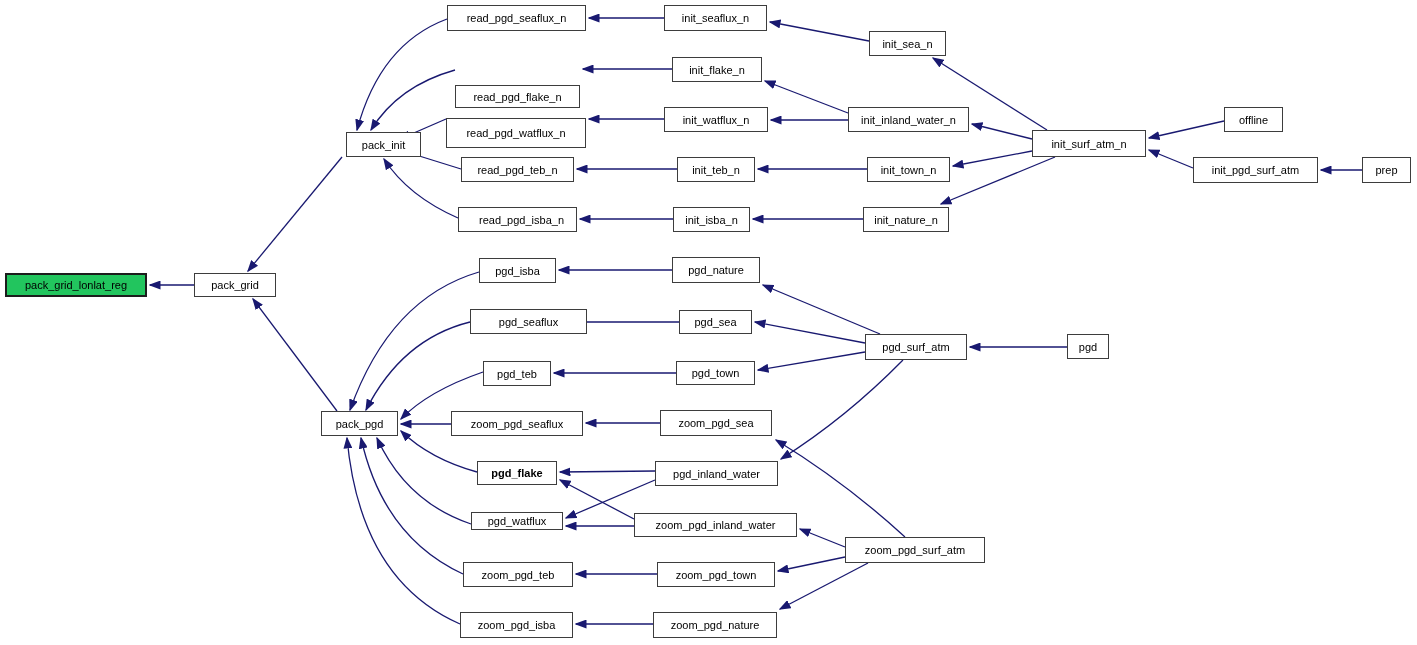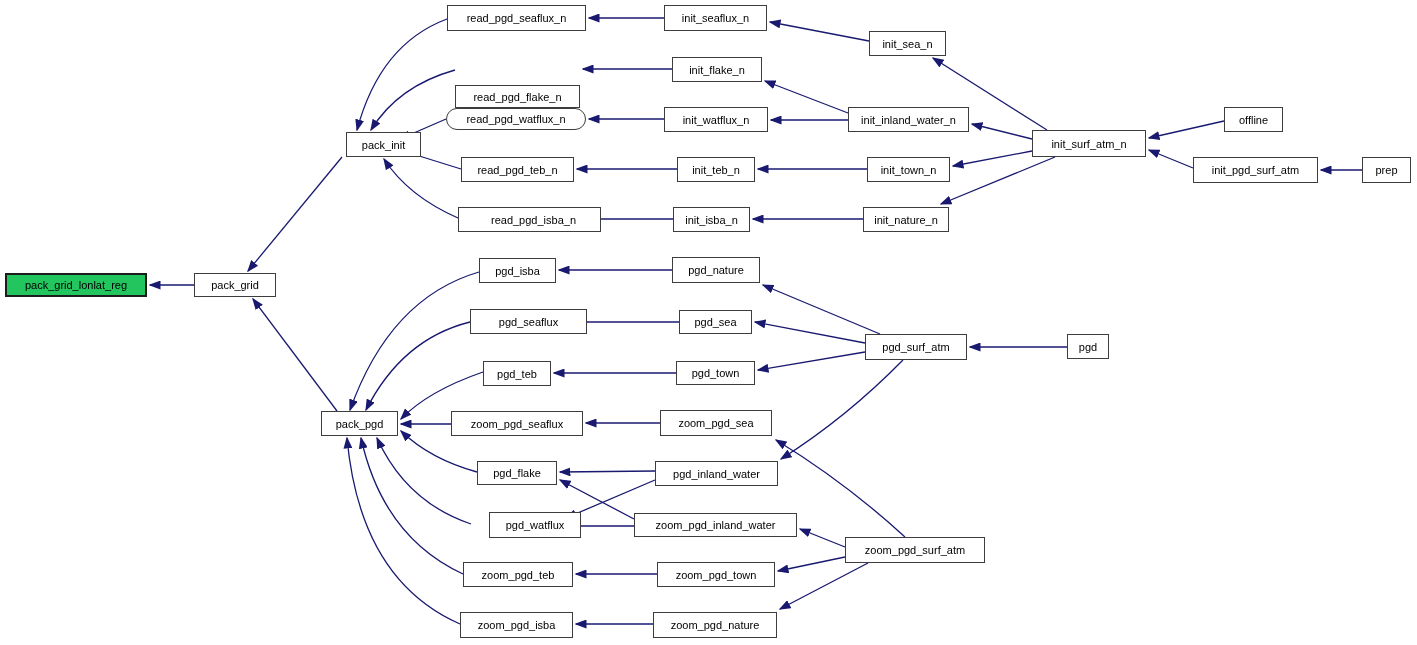--- a/index.html
+++ b/index.html
@@ -114,27 +114,27 @@
       </div>
       <div class="node" style="left: 321px; top: 411px; width: 77px; height: 25px;">
         <span>pack_pgd</span>
       </div>
       <div class="node" style="left: 447px; top: 5px; width: 139px; height: 26px;">
         <span>read_pgd_seaflux_n</span>
       </div>
       <div class="node" style="left: 455px; top: 57px; width: 125px; height: 23px; margin-top: 28px;">
         <span>read_pgd_flake_n</span>
       </div>
-      <div class="node" style="left: 446px; top: 108px; width: 140px; height: 22px; border-radius: 12px;">
+      <div class="node" style="left: 446px; top: 118px; width: 140px; height: 30px;">
         <span>read_pgd_watflux_n</span>
       </div>
       <div class="node" style="left: 461px; top: 157px; width: 113px; height: 25px;">
         <span>read_pgd_teb_n</span>
       </div>
-      <div class="node" style="left: 458px; top: 207px; width: 143px; height: 25px; padding-left: 8px;">
+      <div class="node" style="left: 458px; top: 207px; width: 119px; height: 25px; padding-left: 8px;">
         <span>read_pgd_isba_n</span>
       </div>
       <div class="node" style="left: 664px; top: 5px; width: 103px; height: 26px;">
         <span>init_seaflux_n</span>
       </div>
       <div class="node" style="left: 672px; top: 57px; width: 90px; height: 25px;">
         <span>init_flake_n</span>
       </div>
       <div class="node" style="left: 664px; top: 107px; width: 104px; height: 25px;">
         <span>init_watflux_n</span>
@@ -192,27 +192,27 @@
       </div>
       <div class="node" style="left: 1067px; top: 334px; width: 42px; height: 25px;">
         <span>pgd</span>
       </div>
       <div class="node" style="left: 451px; top: 411px; width: 132px; height: 25px;">
         <span>zoom_pgd_seaflux</span>
       </div>
       <div class="node" style="left: 660px; top: 410px; width: 112px; height: 26px;">
         <span>zoom_pgd_sea</span>
       </div>
-      <div class="node" style="left: 477px; top: 461px; width: 80px; height: 24px;">
+      <div class="node" style="left: 477px; top: 461px; width: 80px; height: 24px; font-weight: bold;">
         <span>pgd_flake</span>
       </div>
       <div class="node" style="left: 655px; top: 461px; width: 123px; height: 25px;">
         <span>pgd_inland_water</span>
       </div>
-      <div class="node" style="left: 489px; top: 512px; width: 92px; height: 26px;">
+      <div class="node" style="left: 471px; top: 512px; width: 92px; height: 18px;">
         <span>pgd_watflux</span>
       </div>
       <div class="node" style="left: 634px; top: 513px; width: 163px; height: 24px; align-items: center;">
         <span>zoom_pgd_inland_water</span>
       </div>
       <div class="node" style="left: 845px; top: 537px; width: 140px; height: 26px;">
         <span>zoom_pgd_surf_atm</span>
       </div>
       <div class="node" style="left: 463px; top: 562px; width: 110px; height: 25px;">
         <span>zoom_pgd_teb</span>

